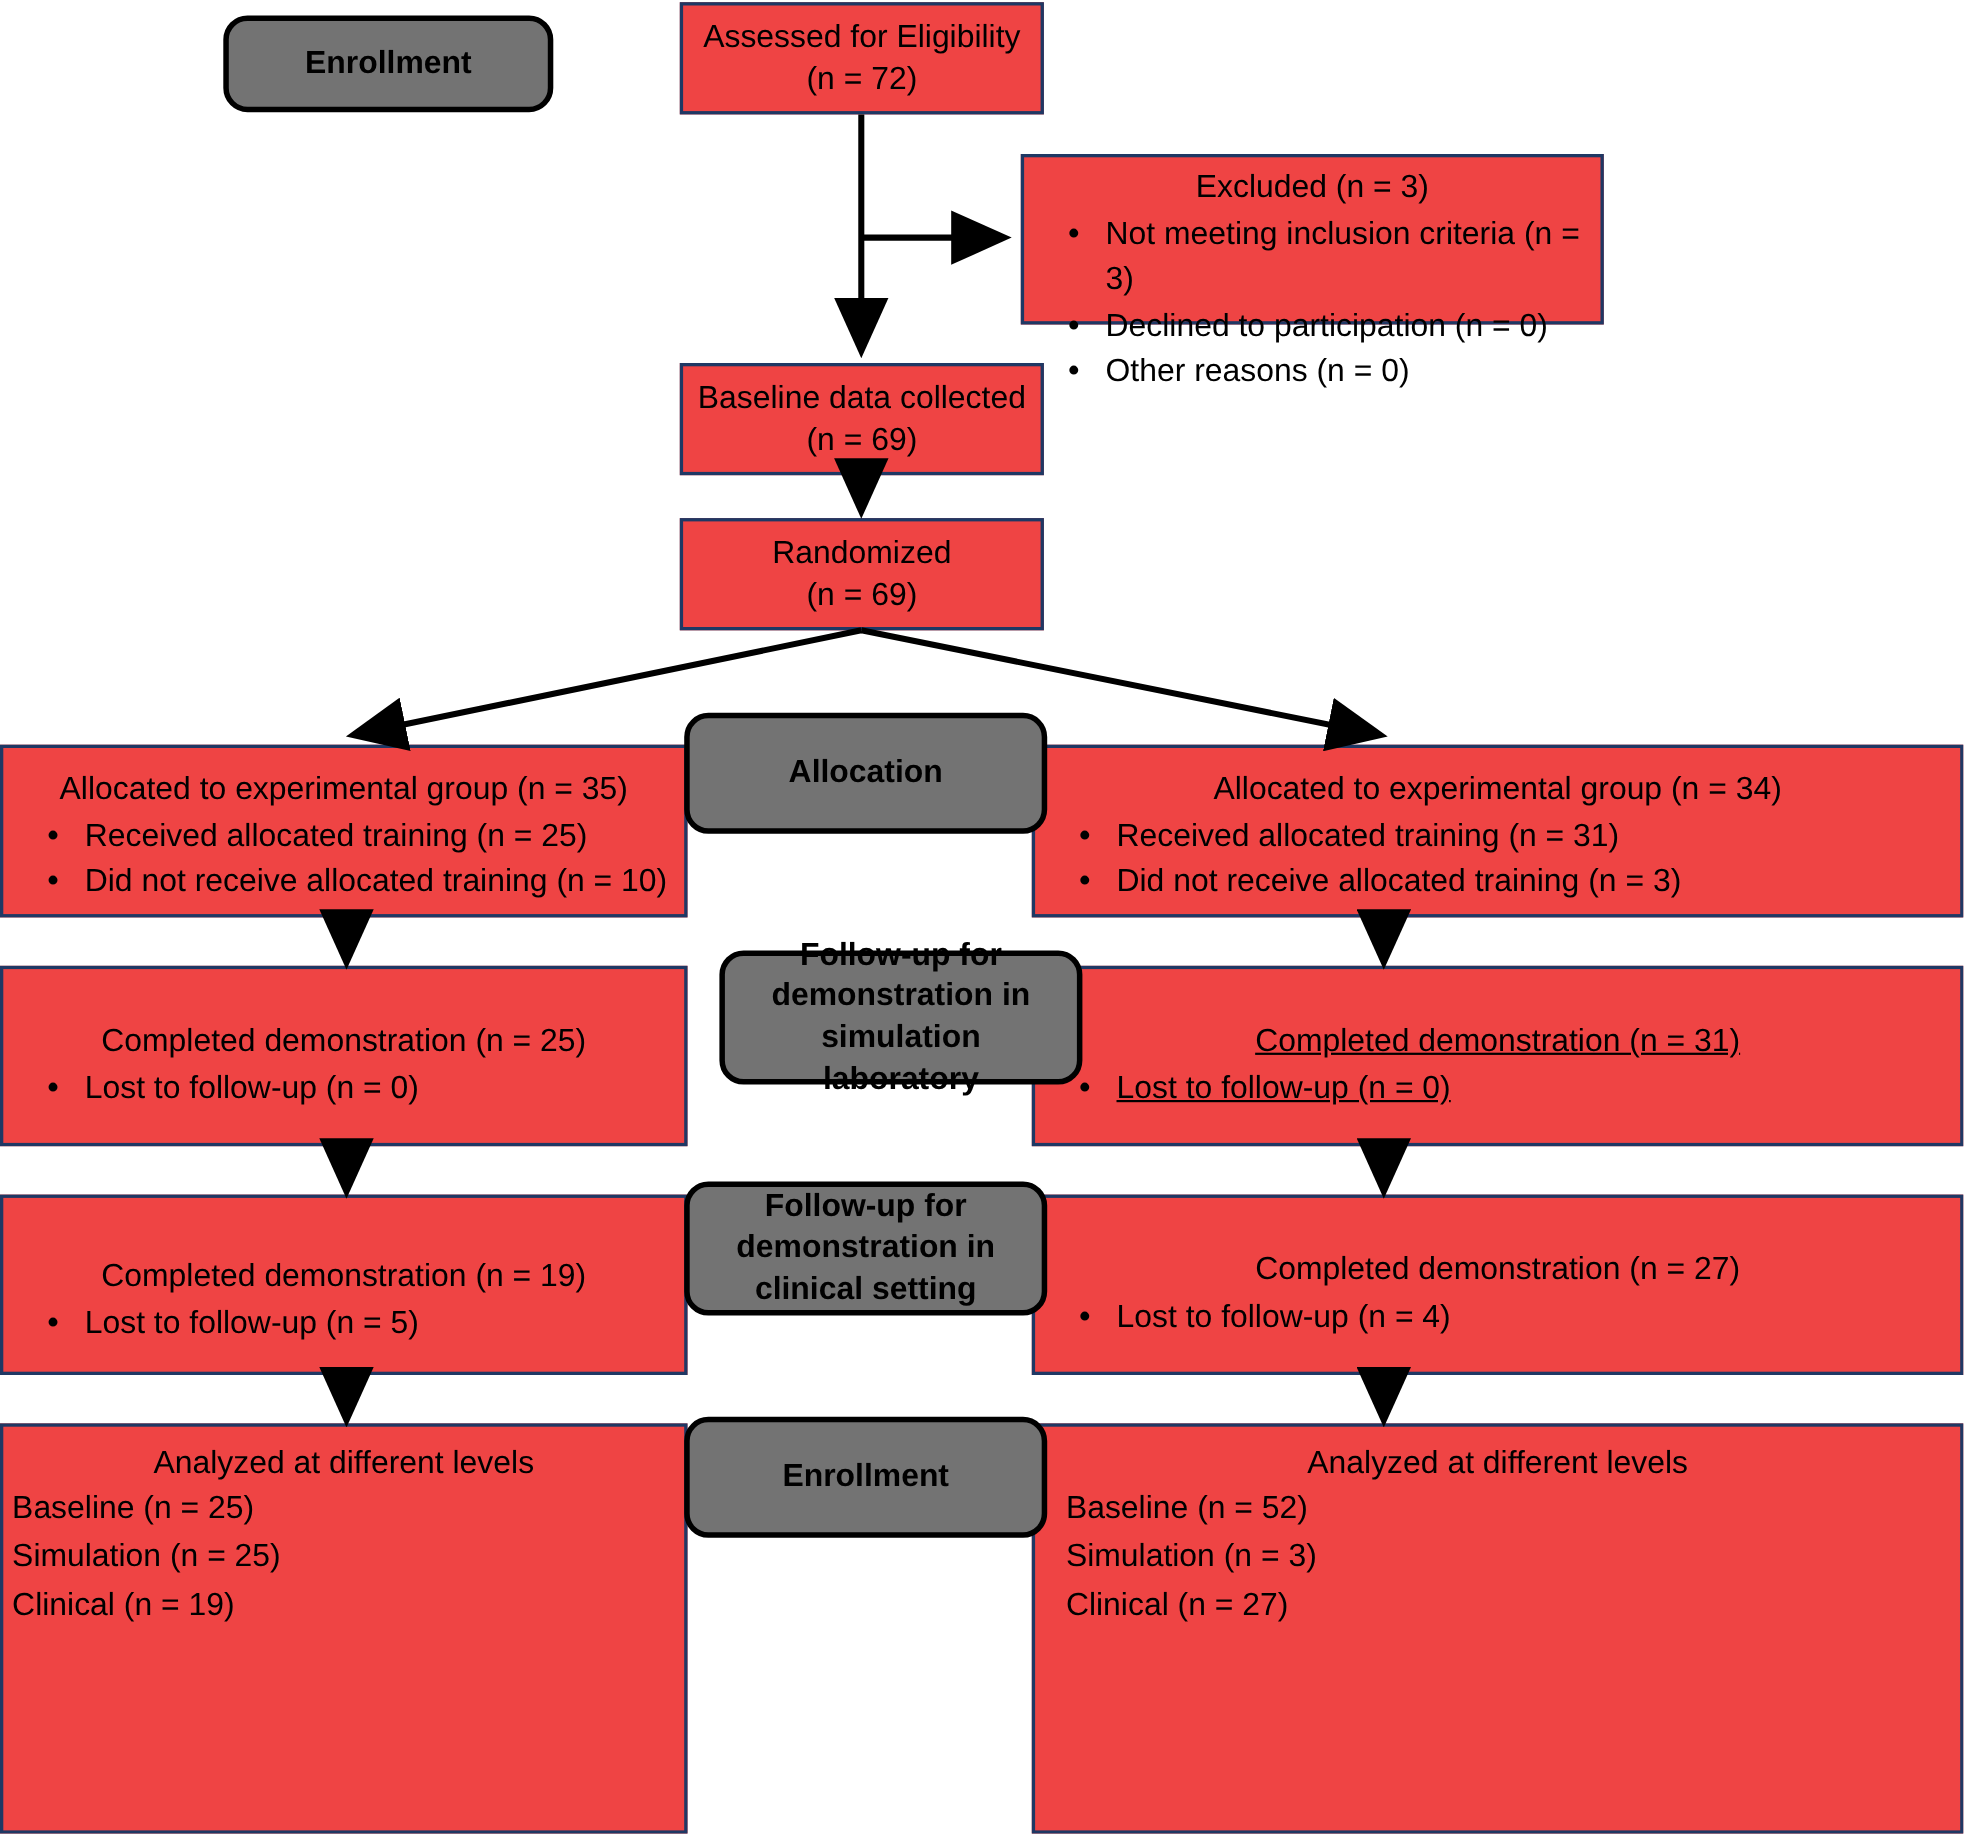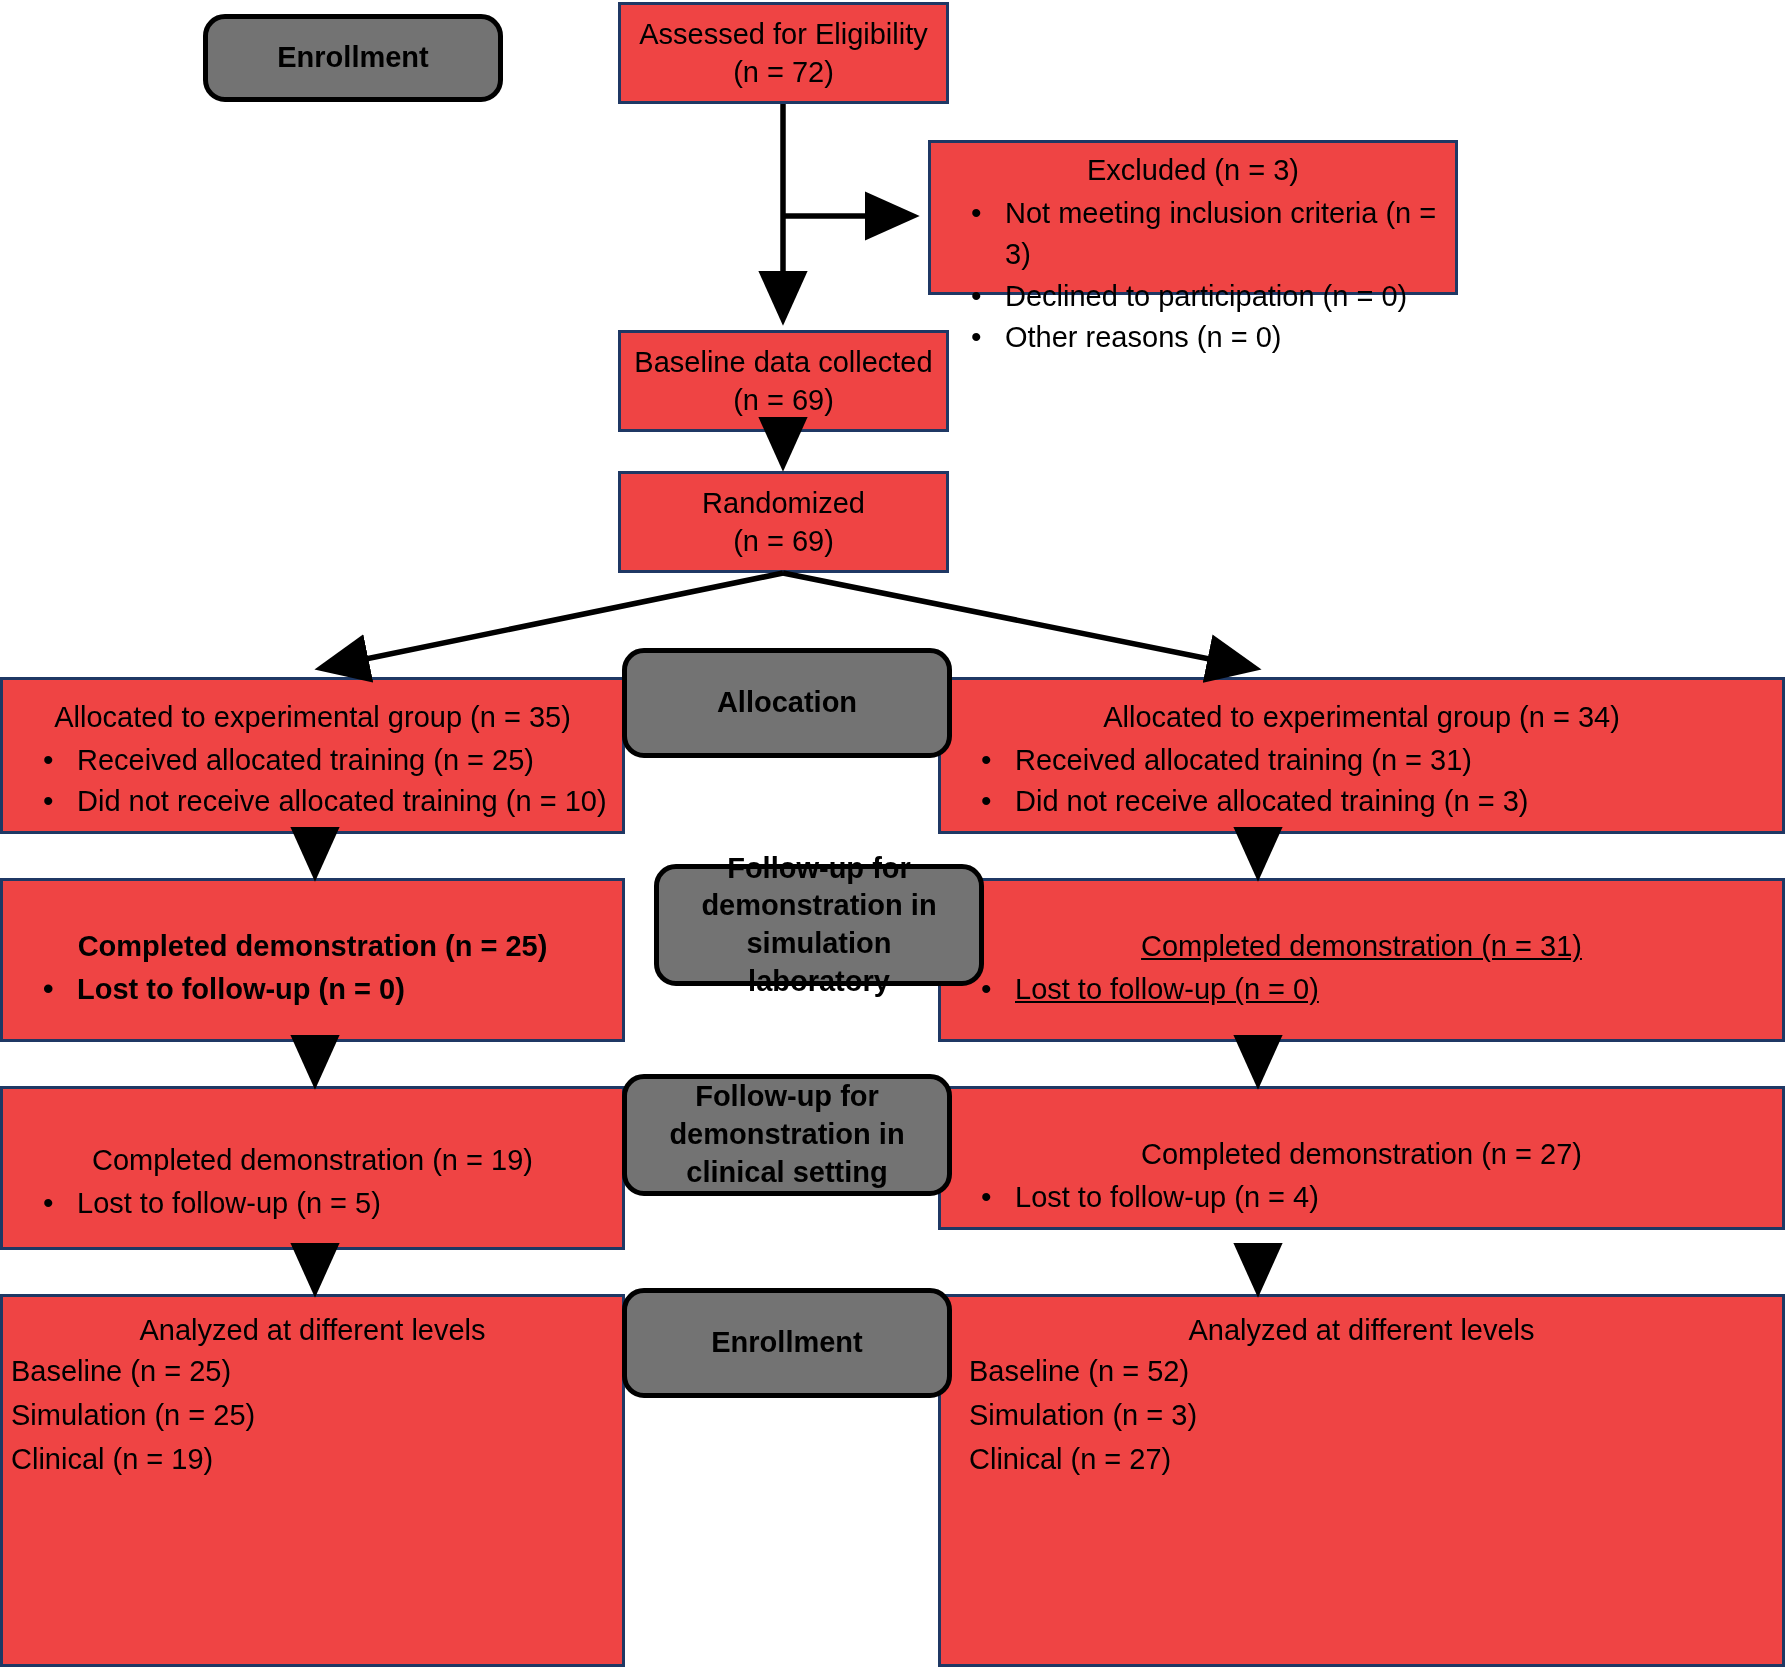--- a/index.html
+++ b/index.html
@@ -106,21 +106,21 @@
   </div>
 
   <div class="box" style="left:938px;top:677px;width:847px;height:157px;padding-top:18px;">
     <div class="ttl">Allocated to experimental group (n = 34)</div>
     <ul class="bl" style="padding-left:26px;">
       <li>Received allocated training (n = 31)</li>
       <li>Did not receive allocated training (n = 3)</li>
     </ul>
   </div>
 
-  <div class="box" style="left:0px;top:878px;width:625px;height:164px;padding-top:46px;font-weight:bold;">
+  <div class="box" style="left:0px;top:878px;width:625px;height:164px;padding-top:46px;">
     <div class="ttl">Completed demonstration (n = 25)</div>
     <ul class="bl">
       <li>Lost to follow-up (n = 0)</li>
     </ul>
   </div>
 
   <div class="badge" style="left:622px;top:864px;width:330px;height:122px;padding:0 16px;margin-left:32px;">
     <span>Follow-up for demonstration in simulation laboratory</span>
   </div>
 
@@ -135,21 +135,21 @@
     <div class="ttl">Completed demonstration (n = 19)</div>
     <ul class="bl">
       <li>Lost to follow-up (n = 5)</li>
     </ul>
   </div>
 
   <div class="badge" style="left:622px;top:1074px;width:330px;height:122px;padding:0 16px;">
     <span>Follow-up for demonstration in clinical setting</span>
   </div>
 
-  <div class="box" style="left:938px;top:1086px;width:847px;height:144px;padding-top:46px;">
+  <div class="box" style="left:938px;top:1086px;width:847px;height:164px;padding-top:46px;">
     <div class="ttl">Completed demonstration (n = 27)</div>
     <ul class="bl">
       <li>Lost to follow-up (n = 4)</li>
     </ul>
   </div>
 
   <div class="box" style="left:0px;top:1294px;width:625px;height:373px;padding-top:14px;">
     <div class="ttl">Analyzed at different levels</div>
     <div class="plain">Baseline (n = 25)</div>
     <div class="plain">Simulation (n = 25)</div>

